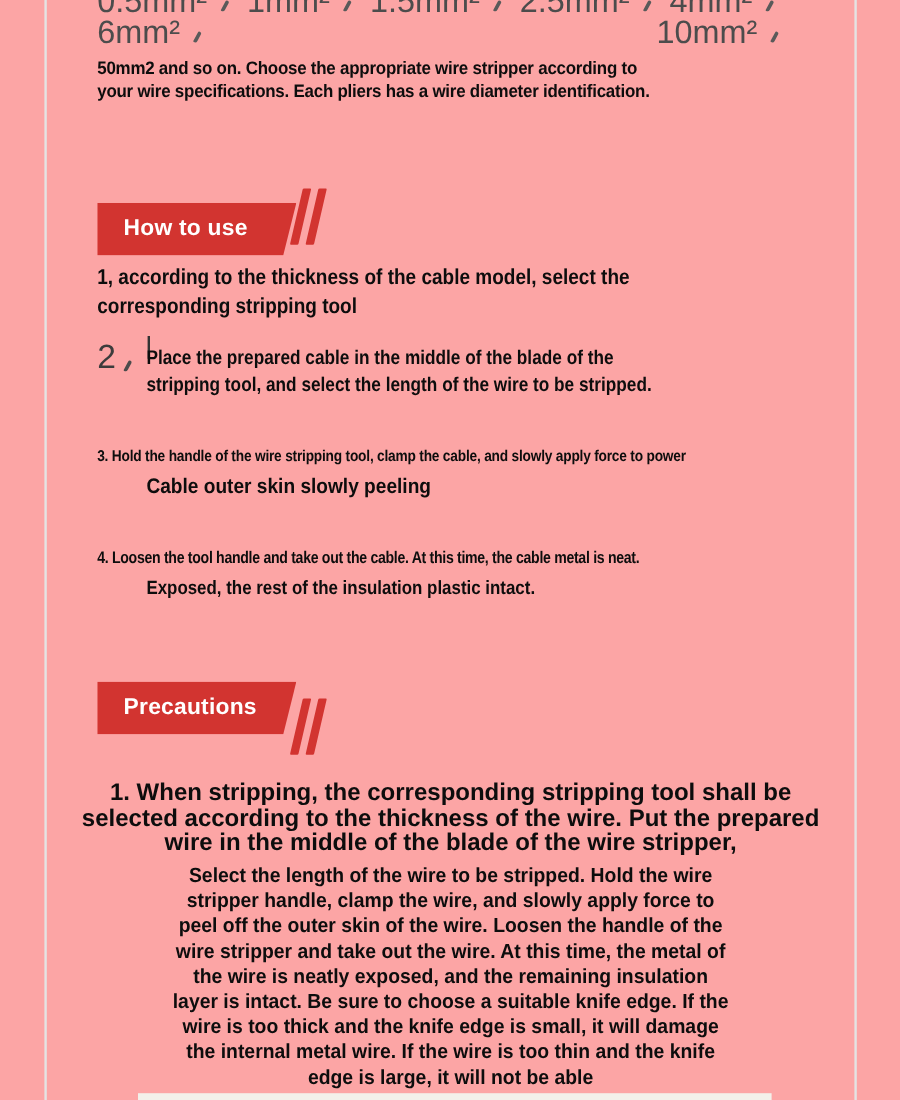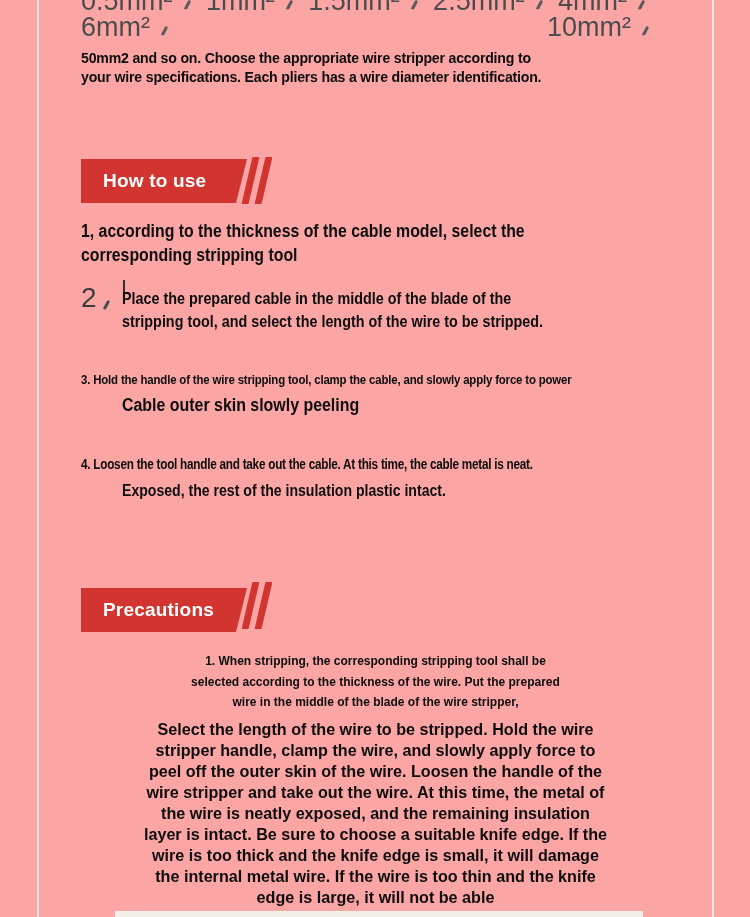--- a/index.html
+++ b/index.html
@@ -72,21 +72,21 @@
     color:#0d0d0d; white-space:nowrap; letter-spacing:-0.3px;
     transform:scaleX(0.84); transform-origin:left top;
   }
   .step4-sub {
     position:absolute; left:122px; top:482px; font-size:16px; font-weight:700;
     color:#0d0d0d; white-space:nowrap; transform:scaleX(0.88); transform-origin:left top;
   }
 
   .prec-para1 {
     position:absolute; left:38px; top:651px; width:675px; text-align:center;
-    font-size:12px; font-weight:700; color:#0d0d0d; line-height:20.5px; white-space:pre-line;
+    font-size:20px; font-weight:700; color:#0d0d0d; line-height:20.5px; white-space:pre-line;
   }
   .prec-para2 {
     position:absolute; left:38px; top:719px; width:675px; text-align:center;
     font-size:17px; font-weight:700; color:#0d0d0d; line-height:21px; white-space:pre-line;
     transform:scaleX(0.95); transform-origin:center top;
   }
 
   .next-section-strip {
     position:absolute; left:115px; top:911px; width:528px; height:6px; background:#f3f0ea;
   }
@@ -127,21 +127,21 @@
       </span>
       <span class="spec-pair">
         <span>10mm²</span>
         <span class="sep-mark" aria-label="、"></span>
       </span>
     </div>
 
   <div class="note">50mm2 and so on. Choose the appropriate wire stripper according to
 your wire specifications. Each pliers has a wire diameter identification.</div>
 
-  <div class="banner" style="top:159px;">
+  <div class="banner" style="top:169px;">
     <span class="banner-label">How to use</span>
   </div>
   <div class="slashes" style="left:247px; top:157px;">
     <div class="slash"></div>
     <div class="slash"></div>
   </div>
 
   <div class="step1">1, according to the thickness of the cable model, select the
 corresponding stripping tool</div>
 
@@ -152,21 +152,21 @@
   <div class="text-cursor"></div>
   <div class="step2-text">Place the prepared cable in the middle of the blade of the
 stripping tool, and select the length of the wire to be stripped.</div>
 
   <div class="step3">3. Hold the handle of the wire stripping tool, clamp the cable, and slowly apply force to power</div>
   <div class="step3-sub">Cable outer skin slowly peeling</div>
 
   <div class="step4">4. Loosen the tool handle and take out the cable. At this time, the cable metal is neat.</div>
   <div class="step4-sub">Exposed, the rest of the insulation plastic intact.</div>
 
-  <div class="banner" style="top:588px;align-items:center;">
+  <div class="banner" style="top:568px;align-items:center;">
     <span class="banner-label">Precautions</span>
   </div>
   <div class="slashes" style="left:247px; top:582px;">
     <div class="slash"></div>
     <div class="slash"></div>
   </div>
 
   <div class="prec-para1">1. When stripping, the corresponding stripping tool shall be
 selected according to the thickness of the wire. Put the prepared
 wire in the middle of the blade of the wire stripper,</div>

